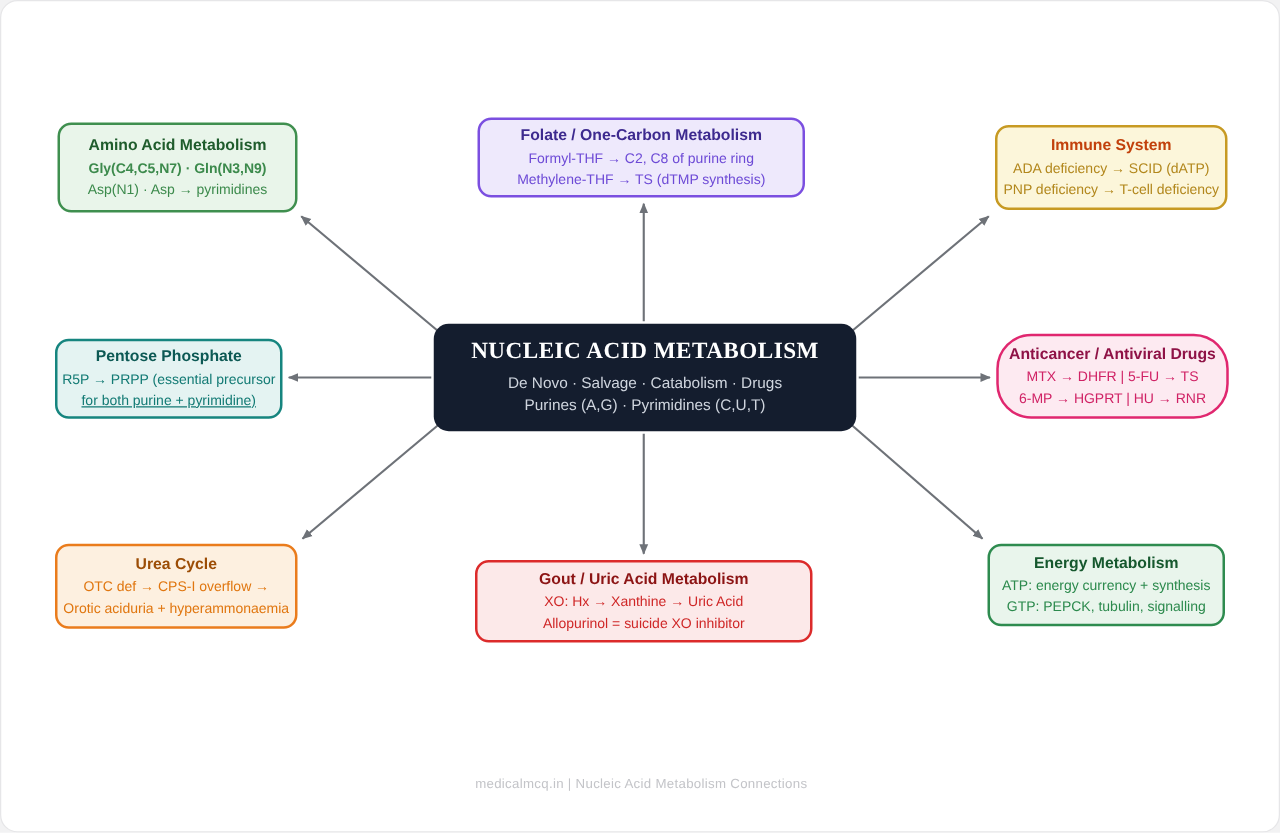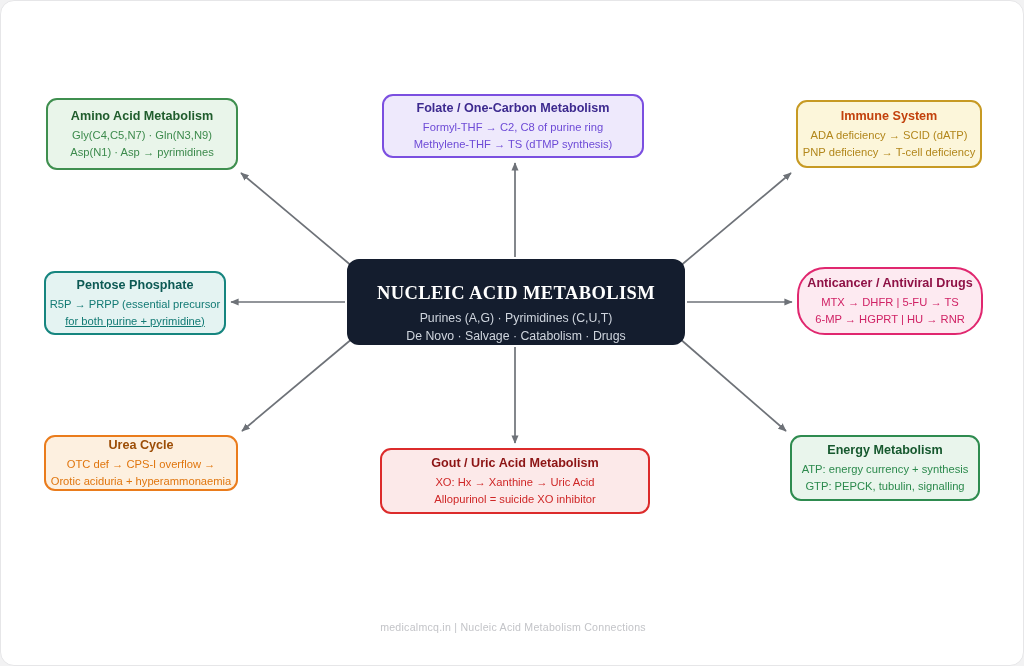--- a/index.html
+++ b/index.html
@@ -113,30 +113,30 @@
       <line x1="352" y1="266" x2="240" y2="172" stroke="#6e7278" stroke-width="1.7" marker-end="url(#head)"></line>
       <line x1="514" y1="256" x2="514" y2="162" stroke="#6e7278" stroke-width="1.7" marker-end="url(#head)"></line>
       <line x1="678" y1="266" x2="790" y2="172" stroke="#6e7278" stroke-width="1.7" marker-end="url(#head)"></line>
       <line x1="344" y1="301" x2="230" y2="301" stroke="#6e7278" stroke-width="1.7" marker-end="url(#head)"></line>
       <line x1="686" y1="301" x2="791" y2="301" stroke="#6e7278" stroke-width="1.7" marker-end="url(#head)"></line>
       <line x1="352" y1="337" x2="241" y2="430" stroke="#6e7278" stroke-width="1.7" marker-end="url(#head)"></line>
       <line x1="514" y1="346" x2="514" y2="442" stroke="#6e7278" stroke-width="1.7" marker-end="url(#head)"></line>
       <line x1="678" y1="337" x2="785" y2="430" stroke="#6e7278" stroke-width="1.7" marker-end="url(#head)"></line>
     </svg>
 
-  <div class="hub" style="background: rgb(20, 29, 46); justify-content: flex-end;">
+  <div class="hub" style="background: rgb(20, 29, 46);">
     <div class="hub-title" style="color: rgb(255, 255, 255);">NUCLEIC ACID METABOLISM</div>
+    <div class="hub-line" style="color: rgb(207, 213, 222);">De Novo · Salvage · Catabolism · Drugs</div>
     <div class="hub-line" style="color: rgb(207, 213, 222);">Purines (A,G) · Pyrimidines (C,U,T)</div>
-    <div class="hub-line" style="color: rgb(207, 213, 222);">De Novo · Salvage · Catabolism · Drugs</div>
   </div>
 
   <div id="node-host">
       <div class="node" style="left: 45px; top: 97px; width: 192px; height: 72px; border-color: rgb(63, 143, 79); background: rgb(233, 245, 234);">
         <div class="node-title" style="color: rgb(31, 92, 44);">Amino Acid Metabolism</div>
-        <div class="node-line" style="color: rgb(60, 138, 76);">Gly(C4,C5,N7) · Gln(N3,N9)</div>
+        <div class="node-line" style="color: rgb(60, 138, 76); font-weight: bold;">Gly(C4,C5,N7) · Gln(N3,N9)</div>
         <div class="node-line" style="color: rgb(60, 138, 76);">Asp(N1) · Asp → pyrimidines</div>
       </div>
       <div class="node" style="left: 381px; top: 93px; width: 262px; height: 64px; border-color: rgb(123, 79, 224); background: rgb(238, 233, 252); justify-content: center;">
         <div class="node-title" style="color: rgb(61, 42, 143);">Folate / One-Carbon Metabolism</div>
         <div class="node-line" style="color: rgb(109, 74, 214);">Formyl-THF → C2, C8 of purine ring</div>
         <div class="node-line" style="color: rgb(109, 74, 214);">Methylene-THF → TS (dTMP synthesis)</div>
       </div>
       <div class="node" style="left: 795px; top: 99px; width: 186px; height: 68px; border-color: rgb(199, 154, 35); background: rgb(252, 246, 218);">
         <div class="node-title" style="color: #c2410c;">Immune System</div>
         <div class="node-line" style="color: rgb(178, 135, 28);">ADA deficiency → SCID (dATP)</div>
@@ -145,21 +145,21 @@
       <div class="node" style="left: 43px; top: 270px; width: 182px; height: 64px; border-color: rgb(22, 133, 127); background: rgb(228, 243, 242);">
         <div class="node-title" style="color: rgb(12, 89, 84);">Pentose Phosphate</div>
         <div class="node-line" style="color: rgb(18, 122, 116);">R5P → PRPP (essential precursor</div>
         <div class="node-line" style="color: rgb(18, 122, 116); text-decoration: underline;">for both purine + pyrimidine)</div>
       </div>
       <div class="node" style="left: 796px; top: 266px; width: 186px; height: 68px; border-color: rgb(224, 39, 111); background: rgb(253, 234, 241); border-radius: 28px;">
         <div class="node-title" style="color: rgb(143, 18, 70);">Anticancer / Antiviral Drugs</div>
         <div class="node-line" style="color: rgb(208, 34, 101);">MTX → DHFR | 5-FU → TS</div>
         <div class="node-line" style="color: rgb(208, 34, 101);">6-MP → HGPRT | HU → RNR</div>
       </div>
-      <div class="node" style="left: 43px; top: 434px; width: 194px; height: 56px; border-color: rgb(234, 124, 28); background: rgb(253, 240, 224);">
+      <div class="node" style="left: 43px; top: 434px; width: 194px; height: 68px; border-color: rgb(234, 124, 28); background: rgb(253, 240, 224);">
         <div class="node-title" style="color: rgb(156, 77, 6);">Urea Cycle</div>
         <div class="node-line" style="color: rgb(224, 118, 15);">OTC def → CPS-I overflow →</div>
         <div class="node-line" style="color: rgb(224, 118, 15);">Orotic aciduria + hyperammonaemia</div>
       </div>
       <div class="node" style="left: 379px; top: 447px; width: 270px; height: 66px; border-color: rgb(220, 43, 43); background: rgb(252, 233, 233);">
         <div class="node-title" style="color: rgb(140, 20, 20);">Gout / Uric Acid Metabolism</div>
         <div class="node-line" style="color: rgb(207, 39, 39);">XO: Hx → Xanthine → Uric Acid</div>
         <div class="node-line" style="color: rgb(207, 39, 39);">Allopurinol = suicide XO inhibitor</div>
       </div>
       <div class="node" style="left: 789px; top: 434px; width: 190px; height: 66px; border-color: rgb(46, 139, 79); background: rgb(233, 245, 236);">

